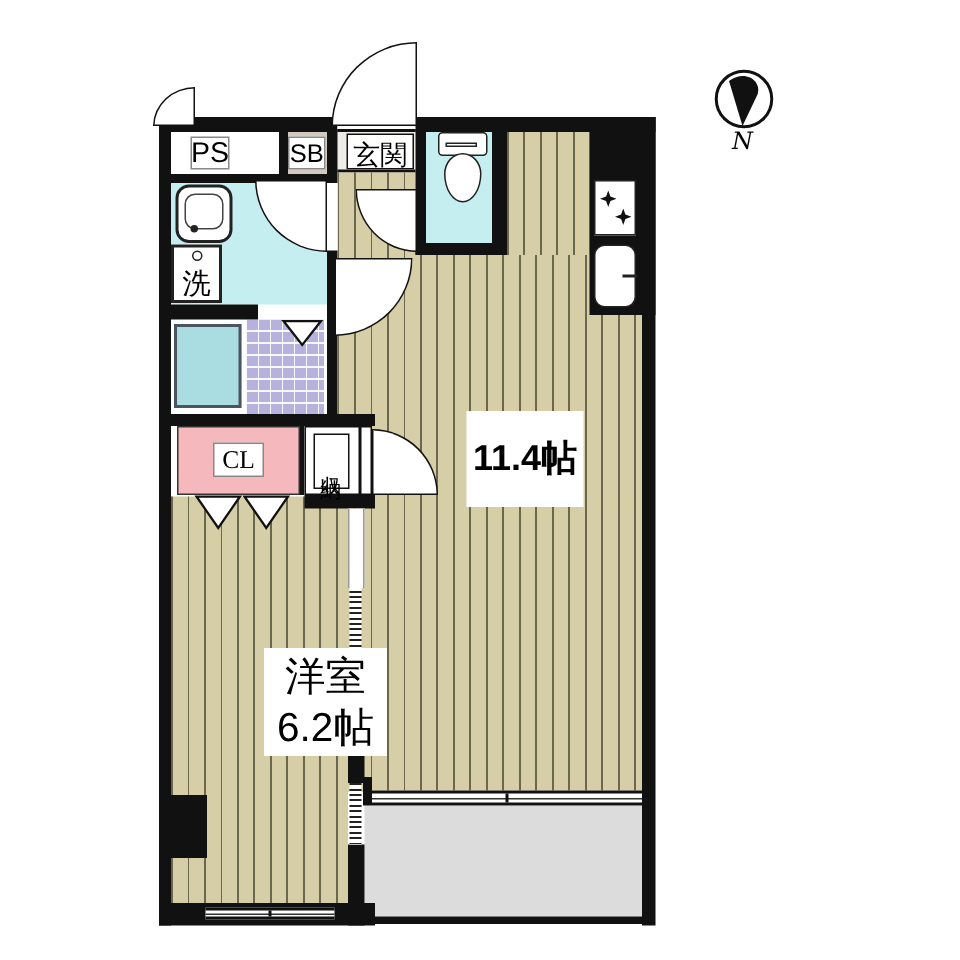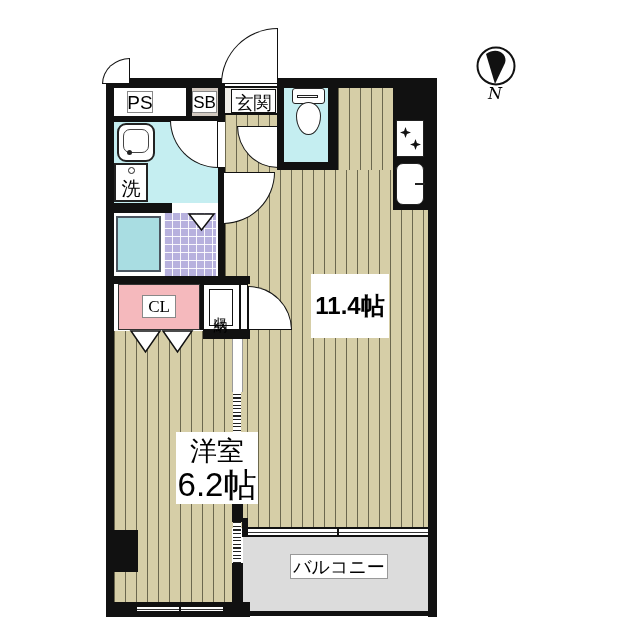--- a/index.html
+++ b/index.html
@@ -139,22 +139,19 @@
     <span>CL</span>
   </div>
   <div class="abs lbl bk vert" style="left:209px;top:289px;width:24px;height:37px;font-size:14px;padding:1px 0;">
     <span>収納</span>
   </div>
   <div class="abs big" style="left:311px;top:274px;width:78px;height:64px;">
     <span style="font-size:24px;line-height:28px;font-weight:bold;">11.4帖</span>
   </div>
   <div class="abs big" style="left:132px;top:432px;width:82px;height:72px;margin-left:44px;">
     <span style="font-size:27px;line-height:34px;">洋室</span>
-    <span style="font-size:33px;line-height:34px;">6.2帖</span>
-  </div>
-  <div class="abs lbl" style="left:290px;top:554px;width:98px;height:25px;font-size:18px;border-color:#999;">
-    <span>バルコニー</span>
+    <span style="font-size:27px;line-height:34px;">6.2帖</span>
   </div>
   <div class="abs" style="left:483px;top:84px;width:24px;text-align:center;font-family:'DejaVu Serif',serif;font-style:italic;font-size:16px;">
     <span>N</span>
   </div>
 
 </div>
 
 </body></html>

